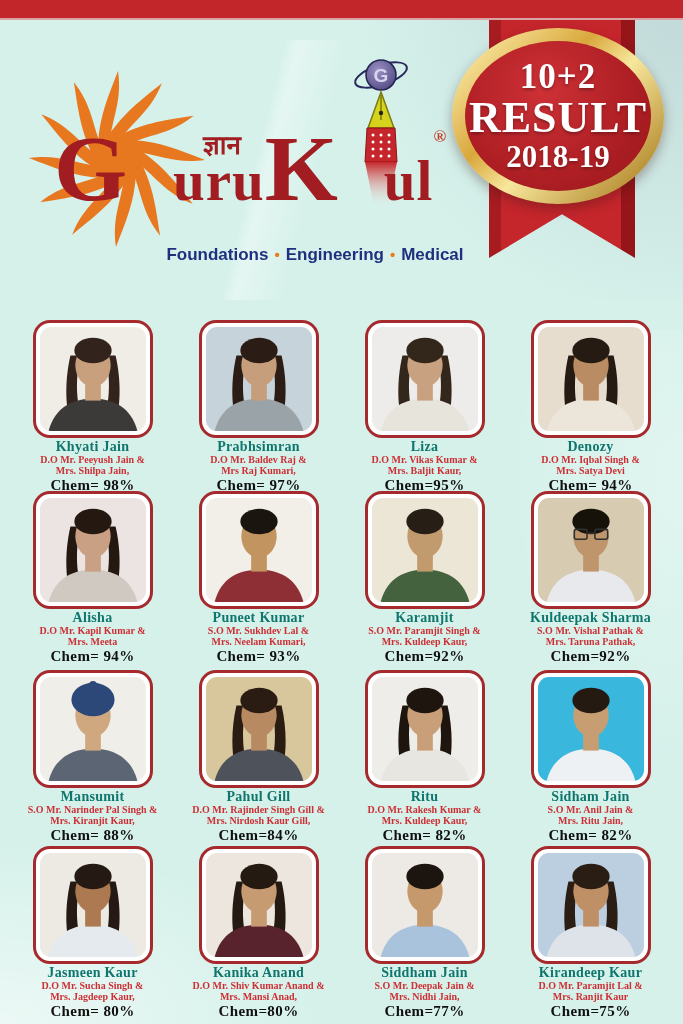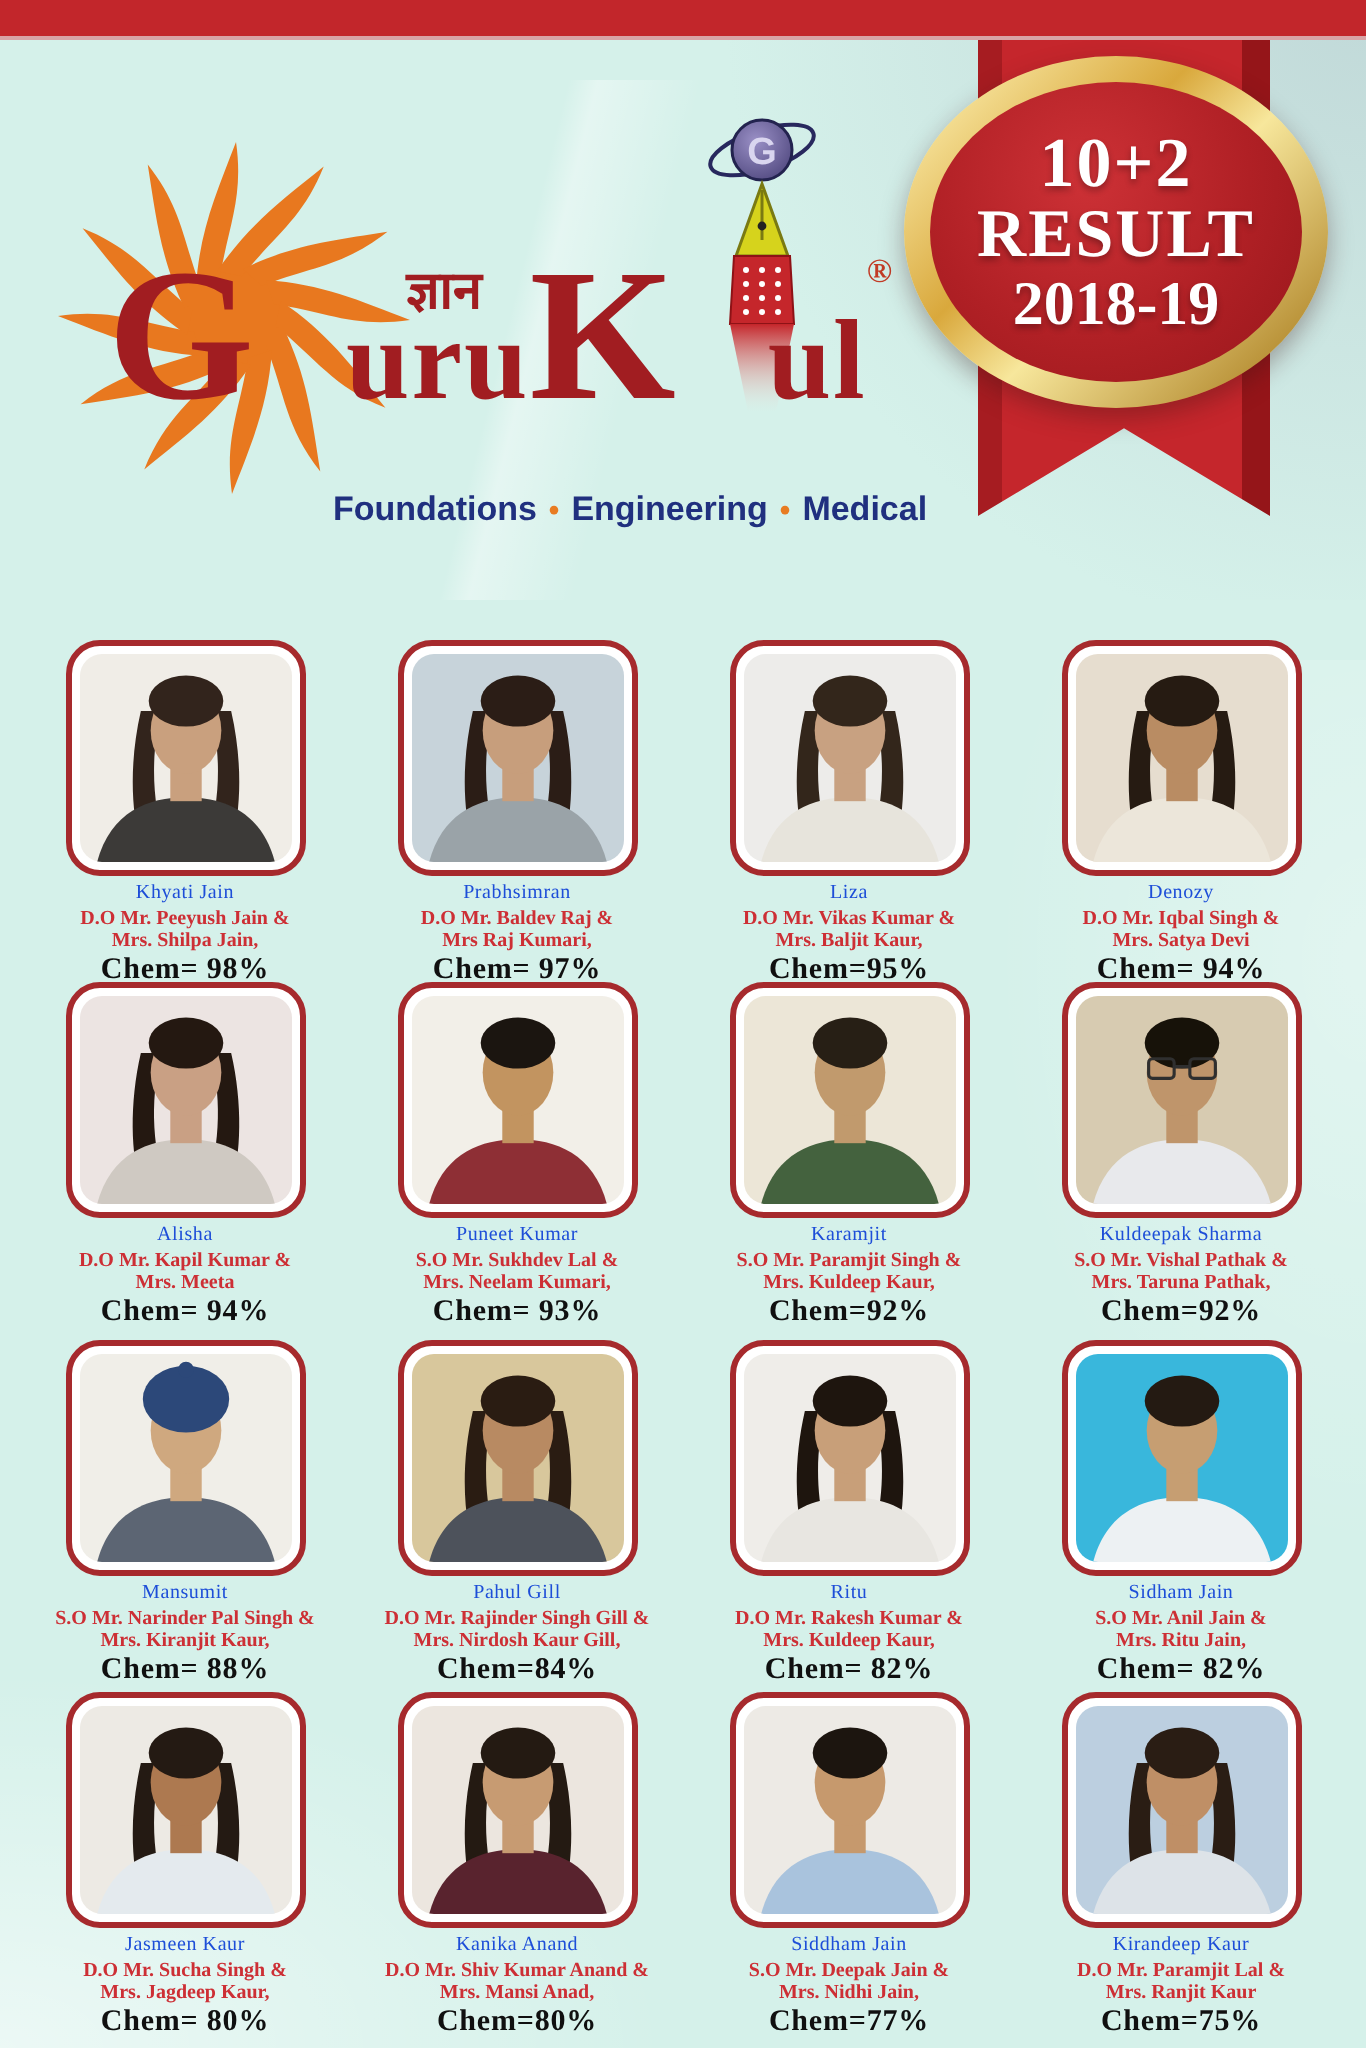--- a/index.html
+++ b/index.html
@@ -28,21 +28,21 @@
     clip-path:polygon(0 0,100% 0,100% 100%,50% 83%,0 100%);}
   .badge{position:absolute;left:452px;top:28px;width:212px;height:176px;border-radius:50%;z-index:5;
     background:linear-gradient(135deg,#fdf0b0 5%,#d9a83c 38%,#f7e79c 55%,#a87a1c 95%);
     box-shadow:0 5px 12px rgba(60,20,20,.35);display:flex;align-items:center;justify-content:center;}
   .badge-inner{width:186px;height:150px;border-radius:50%;
     background:radial-gradient(circle at 42% 32%,#cd3136 0%,#b02025 55%,#97161b 100%);
     display:flex;flex-direction:column;align-items:center;justify-content:center;
     color:#ffffff;text-align:right;font-weight:bold;line-height:1.04;
     text-shadow:0 2px 3px rgba(0,0,0,.3);}
   .badge-l1{font-size:35px;letter-spacing:1px;}
-  .badge-l2{font-size:34px;letter-spacing:1px;}
+  .badge-l2{font-size:44px;letter-spacing:1px;}
   .badge-l3{font-size:31px;}
 
   
   .sun{position:absolute;left:24px;top:66px;width:186px;height:186px;z-index:1;}
   .brand{position:absolute;left:38px;top:124px;width:424px;z-index:3;text-align:center;
     color:#a11d21;font-weight:bold;line-height:.95;white-space:nowrap;}
   .brand .big{font-size:94px;}
   .brand .small{font-size:57px;letter-spacing:1px;margin-left:46px;}
   .brand sup{font-size:17px;color:#c23b26;vertical-align:58px;font-weight:bold;}
   .hindi{position:absolute;left:142px;top:126px;width:160px;z-index:3;text-align:center;
@@ -57,21 +57,21 @@
     color:#ea2320;font-weight:bold;font-size:31px;letter-spacing:1px;word-spacing:14px;}
 
   
   .grid{position:absolute;top:320px;left:0;width:683px;z-index:3;
     display:grid;grid-template-columns:repeat(4,166px);
     grid-template-rows:171px 179px 176px 200px;justify-content:center;}
   .cell{display:flex;flex-direction:column;align-items:center;}
   .photo-frame{box-sizing:border-box;width:120px;height:118px;background:#ffffff;
     border:3px solid #a62a2d;border-radius:17px;padding:4px;flex:0 0 auto;}
   .avatar{width:106px;height:104px;border-radius:11px;display:block;}
-  .s-name{margin-top:1px;font-size:10px;line-height:15px;font-weight:normal;color:#1d4ed8;
+  .s-name{margin-top:1px;font-size:14px;line-height:15px;font-weight:bold;color:#0f766e;
     letter-spacing:.3px;white-space:nowrap;}
   .s-parent{font-size:10px;line-height:11px;font-weight:bold;color:#cd2f35;white-space:nowrap;}
   .s-chem{margin-top:1px;font-size:15px;line-height:16px;font-weight:bold;color:#101010;
     letter-spacing:.4px;white-space:nowrap;}
 </style>
 </head>
 <body>
 
 <div id="page">
   <div class="decor-a"></div>

